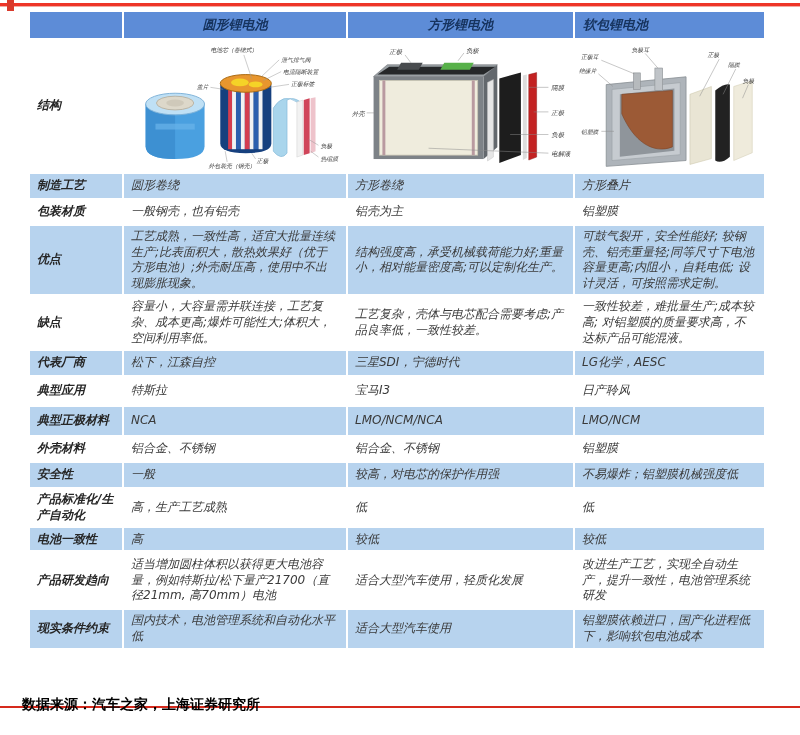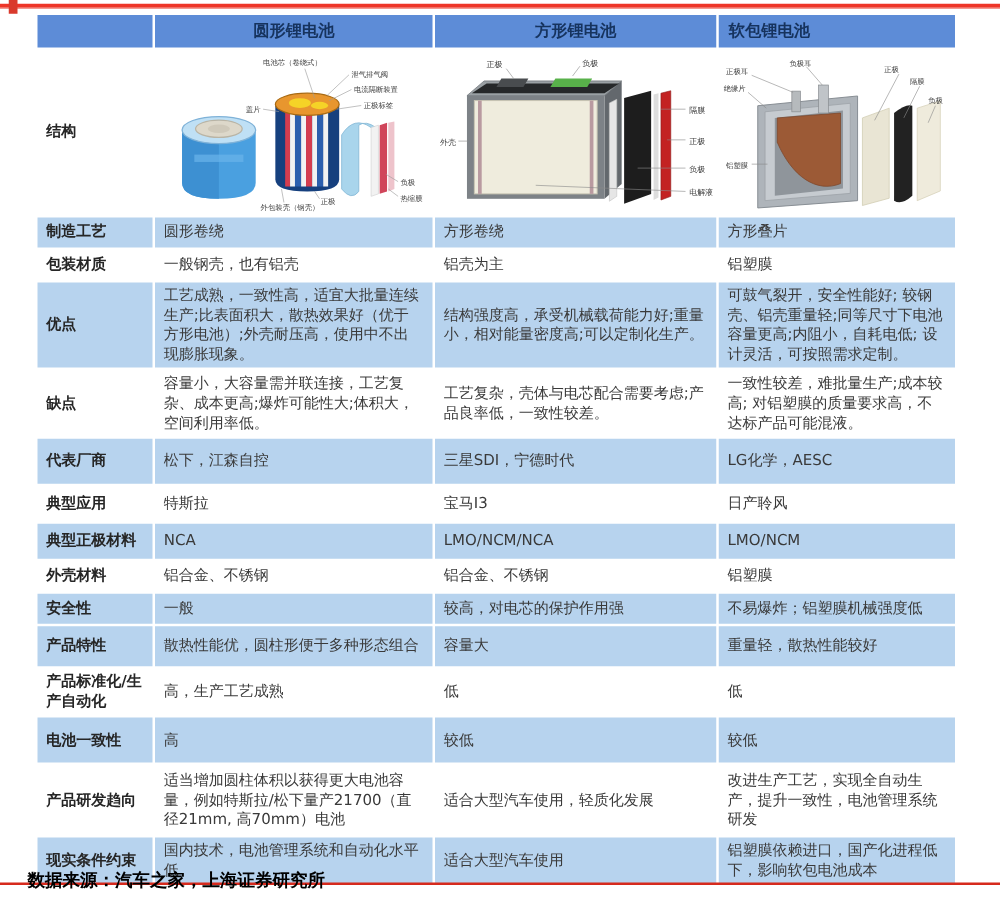--- a/index.html
+++ b/index.html
@@ -1,19 +1,19 @@
 <!DOCTYPE html>
 <html><head>
 <meta charset="utf-8">
 <style>
   html,body{margin:0;padding:0;background:#fff;}
   body{width:800px;height:735px;position:relative;font-family:"DejaVu Sans","Liberation Sans",sans-serif;color:#3a3a3a;overflow:hidden;}
   .top-rule{position:absolute;top:3px;left:0;width:800px;height:3px;background:#ee3528;border-bottom:1px solid #f4aba3;}
   .corner-mark{position:absolute;top:0;left:7px;width:7px;height:11px;background:#d93a2c;}
-  table.cmp{position:absolute;top:10px;left:28px;border-collapse:separate;border-spacing:2px;table-layout:fixed;}
+  table.cmp{position:absolute;top:10px;left:28px;border-collapse:separate;border-spacing:2px;table-layout:fixed;font-style:italic;}
   col.c0{width:92px}col.c1{width:222px}col.c2{width:225px}col.c3{width:189px}
   th{background:#5d8cd7;color:#16335e;font-weight:bold;font-size:13px;height:22px;padding:2px 8px;text-align:center;}
   th.left{text-align:left;}
   td{font-size:12px;line-height:1.3;padding:3px 7px;vertical-align:middle;background:#fff;word-break:break-all;}
   td.lbl{font-weight:bold;color:#262626;}
   tr.shaded td{background:#b7d3ee;}
   tr.struct td{padding:2px;}
   tr.struct td.lbl{padding:3px 7px;}
   svg{display:block;}
   svg text{font-family:"DejaVu Sans","Liberation Sans",sans-serif;fill:#3f3f3f;}
@@ -185,21 +185,21 @@
         <td>工艺成熟，一致性高，适宜大批量连续生产;比表面积大，散热效果好（优于方形电池）;外壳耐压高，使用中不出现膨胀现象。</td>
         <td>结构强度高，承受机械载荷能力好;重量小，相对能量密度高;可以定制化生产。</td>
         <td>可鼓气裂开，安全性能好; 较钢壳、铝壳重量轻;同等尺寸下电池容量更高;内阻小，自耗电低; 设计灵活，可按照需求定制。</td>
       </tr>
       <tr style="height: 46px;">
         <td class="lbl">缺点</td>
         <td>容量小，大容量需并联连接，工艺复杂、成本更高;爆炸可能性大;体积大，空间利用率低。</td>
         <td>工艺复杂，壳体与电芯配合需要考虑;产品良率低，一致性较差。</td>
         <td>一致性较差，难批量生产;成本较高; 对铝塑膜的质量要求高，不达标产品可能混液。</td>
       </tr>
-      <tr class="shaded" style="height: 36px;">
+      <tr class="shaded" style="height: 24px;">
         <td class="lbl">代表厂商</td>
         <td>松下，江森自控</td>
         <td>三星SDI，宁德时代</td>
         <td>LG化学，AESC</td>
       </tr>
       <tr style="height: 28px;">
         <td class="lbl">典型应用</td>
         <td>特斯拉</td>
         <td>宝马I3</td>
         <td>日产聆风</td>
@@ -215,33 +215,27 @@
         <td>铝合金、不锈钢</td>
         <td>铝合金、不锈钢</td>
         <td>铝塑膜</td>
       </tr>
       <tr class="shaded" style="height: 24px;">
         <td class="lbl">安全性</td>
         <td>一般</td>
         <td>较高，对电芯的保护作用强</td>
         <td>不易爆炸；铝塑膜机械强度低</td>
       </tr>
-      <tr class="shaded" style="height: 32px;">
-        <td class="lbl">产品特性</td>
-        <td>散热性能优，圆柱形便于多种形态组合</td>
-        <td>容量大</td>
-        <td>重量轻，散热性能较好</td>
-      </tr>
       <tr style="height: 36px;">
         <td class="lbl">产品标准化/生产自动化</td>
         <td>高，生产工艺成熟</td>
         <td>低</td>
         <td>低</td>
       </tr>
-      <tr class="shaded" style="height: 36px;">
+      <tr class="shaded" style="height: 22px;">
         <td class="lbl">电池一致性</td>
         <td>高</td>
         <td>较低</td>
         <td>较低</td>
       </tr>
       <tr style="height: 56px;">
         <td class="lbl">产品研发趋向</td>
         <td>适当增加圆柱体积以获得更大电池容量，例如特斯拉/松下量产21700（直径21mm, 高70mm）电池</td>
         <td>适合大型汽车使用，轻质化发展</td>
         <td>改进生产工艺，实现全自动生产，提升一致性，电池管理系统研发</td>

